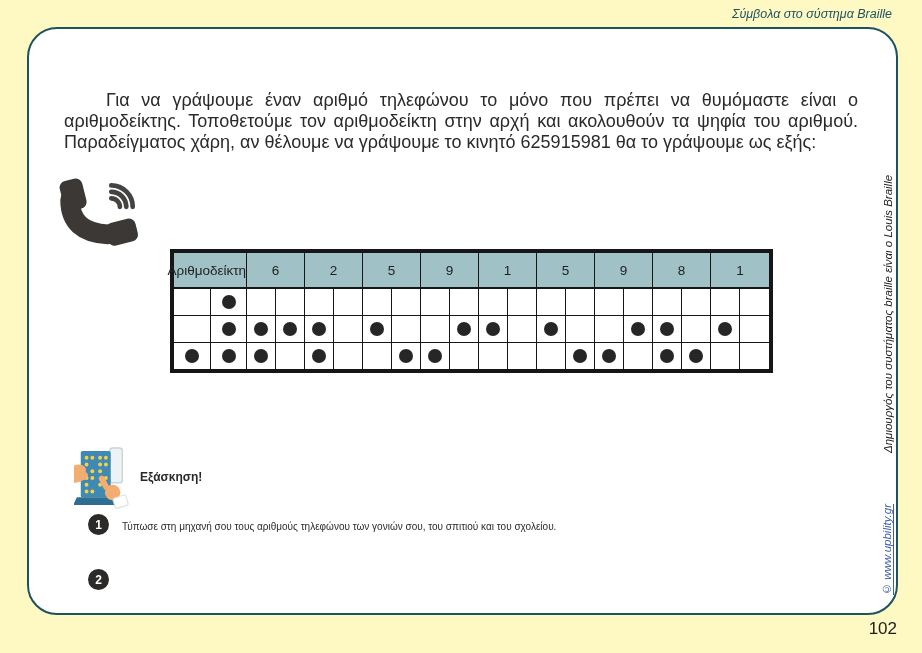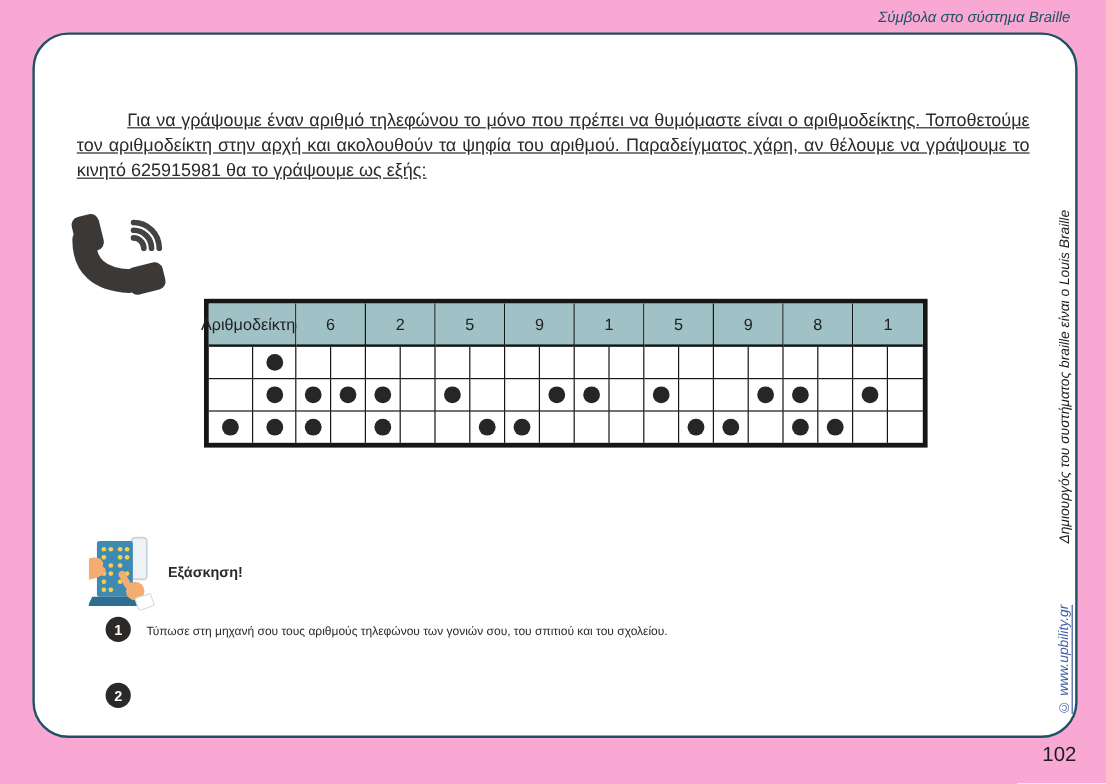--- a/index.html
+++ b/index.html
@@ -1,29 +1,29 @@
 <!DOCTYPE html>
 <html style="--accent: #1e5162; --thead-bg: #a0c2c6; --ink: #2a2a28; --link: #3d5fa8; --icon-dark: #3b3836; --device-blue: #3e8ab3; --device-blue-dark: #2e6e92; --hand-tan: #f4ad71; --dot-yellow: #f8cf4d; --braille-dot: #262626;"><head>
 <meta charset="utf-8">
 <style>
   html,body{margin:0;padding:0;background:#ffffff;}
-  .canvas{position:relative;width:922px;height:653px;background:#f9a8d4;overflow:hidden;
+  .canvas{position:relative;width:922px;height:653px;background:#fef9c3;overflow:hidden;
           font-family:"Liberation Sans", sans-serif;color:var(--ink);}
 
   
   .running-header{position:absolute;top:7px;right:30px;font-size:12.5px;font-style:italic;
                   color:var(--accent);}
 
   
   .frame{position:absolute;left:27px;top:27px;width:867px;height:584px;
          border:2px solid var(--accent);border-radius:30px;background:#fff;}
 
   
-  .intro{position:absolute;left:64px;top:90px;width:794px;font-size:15px;line-height:21px;
-         text-align:justify;text-indent:42px;margin:0;text-decoration:underline;}
+  .intro{position:absolute;left:64px;top:90px;width:794px;font-size:18px;line-height:21px;
+         text-align:justify;text-indent:42px;margin:0;}
 
   
   .phone-icon{position:absolute;left:58px;top:176px;width:86px;height:72px;}
 
   
   .caption{position:absolute;left:170px;top:215px;width:596px;text-align:center;font-size:14px;}
   .caption .cap-b{font-weight:bold;}
   .caption .cap-i{font-style:italic;}
 
   

